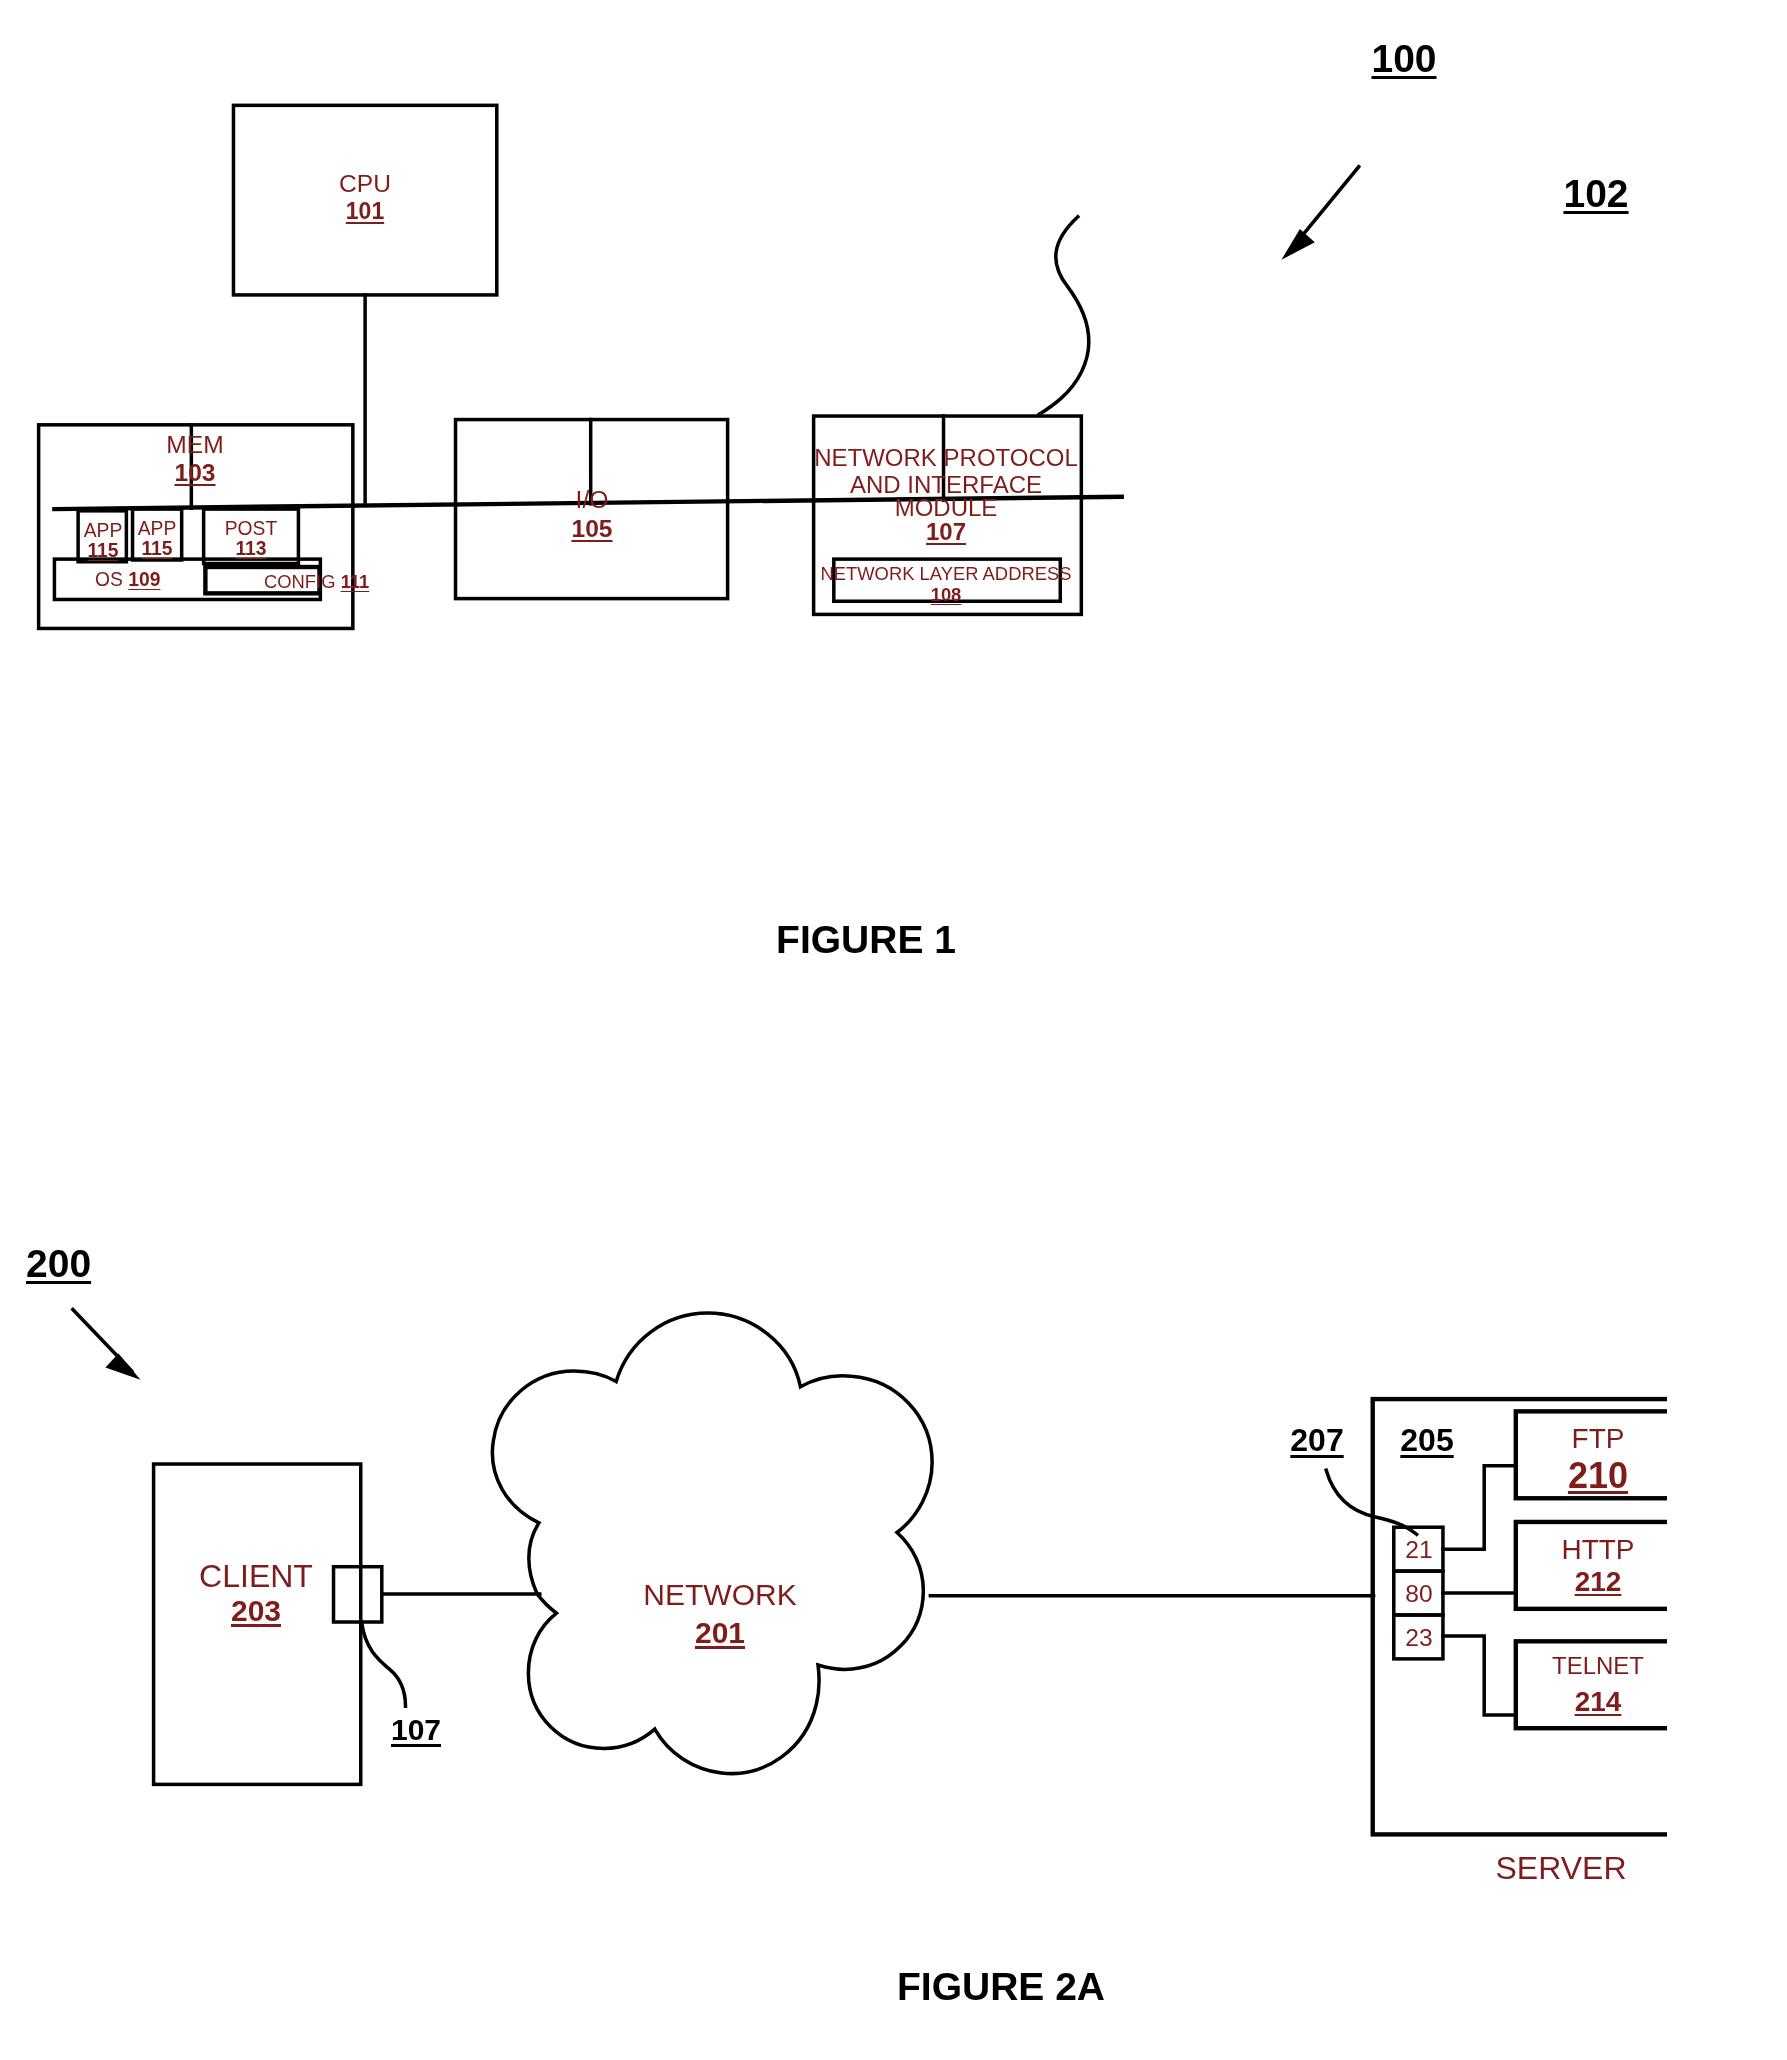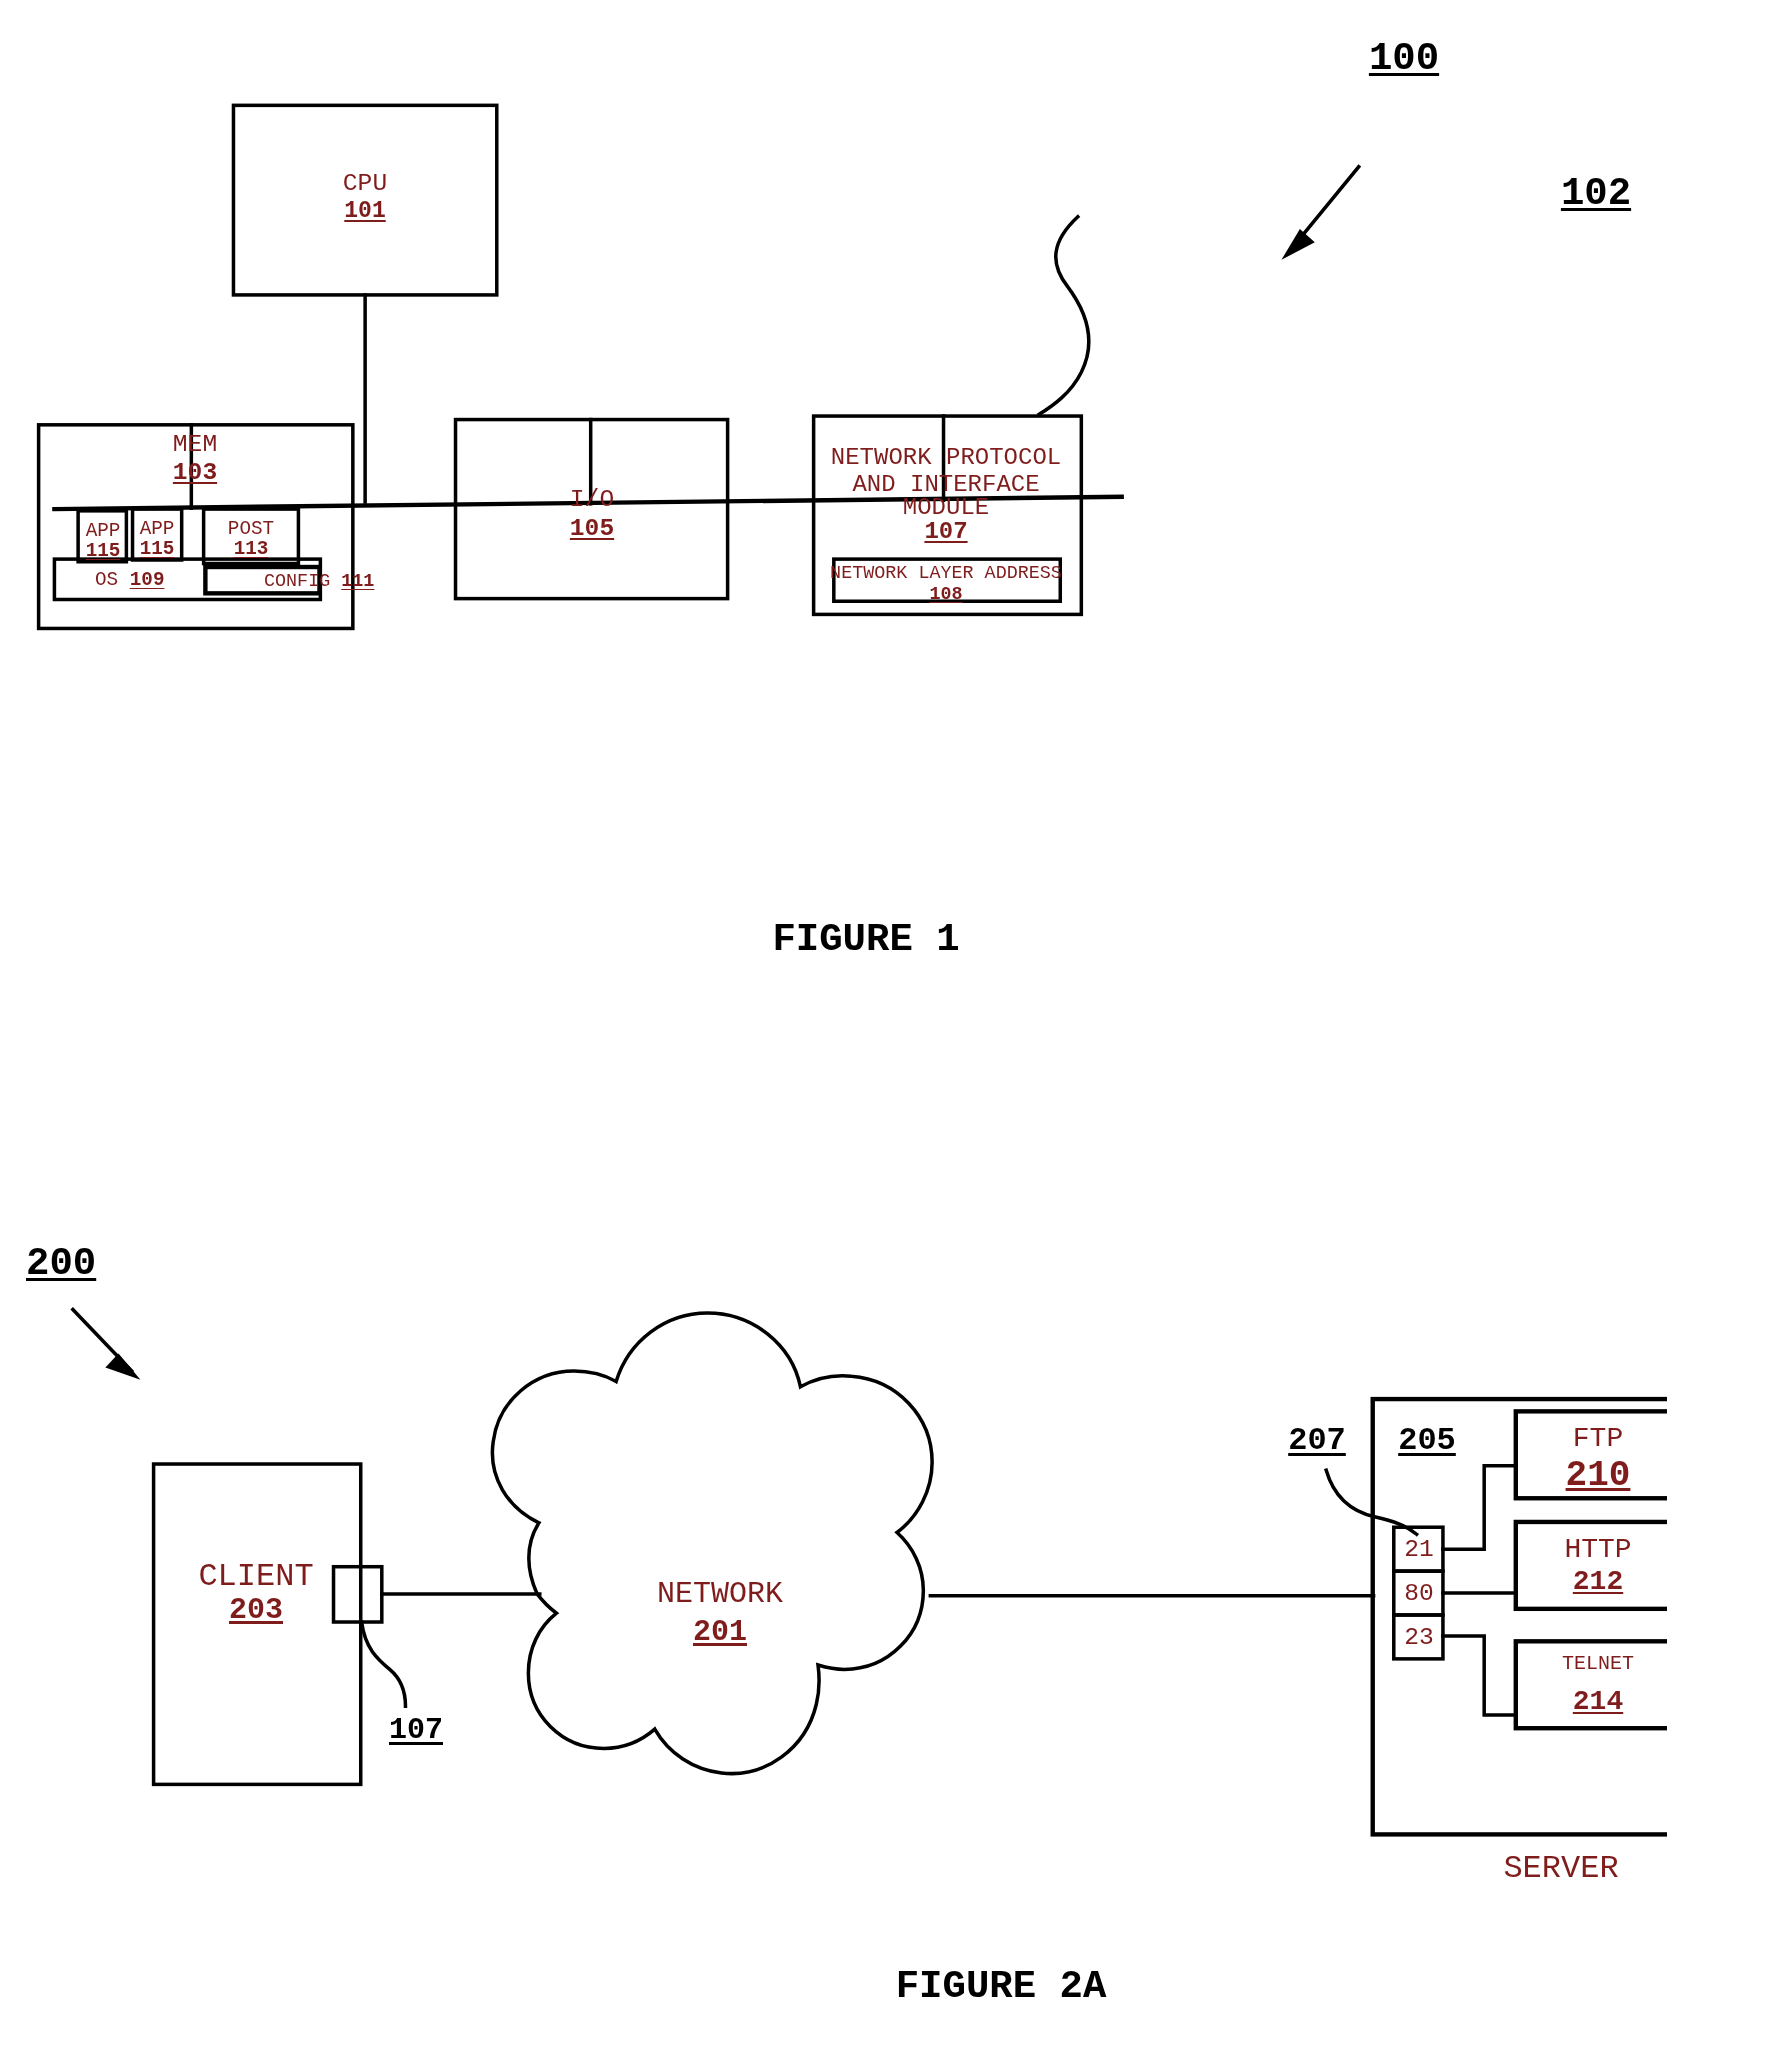--- a/index.html
+++ b/index.html
@@ -10,21 +10,20 @@
   body {
     font-family: "Liberation Sans", sans-serif;
     color: #000000;
   }
   #page {
     position: relative;
     width: 1667px;
     height: 2060px;
     background: #ffffff;
     overflow: hidden;
-    font-family: Liberation Mono, monospace;
   }
   .svg-layer {
     position: absolute;
     left: 0;
     top: 0;
     width: 1787px;
     height: 2060px;
   }
   .lbl {
     position: absolute;
@@ -205,21 +204,21 @@
   <div class="lbl t-center" style="left:1419px; top:1535px; font-size:24.6px;">21</div>
   <div class="lbl t-center" style="left:1419px; top:1579px; font-size:24.6px;">80</div>
   <div class="lbl t-center" style="left:1419px; top:1623px; font-size:24.6px;">23</div>
 
   <div class="lbl t-center" style="left:1598px; top:1422px; font-size:28px;">FTP</div>
   <div class="lbl ref t-center" style="left:1598px; top:1455px; font-size:36px;">210</div>
 
   <div class="lbl t-center" style="left:1598px; top:1533px; font-size:28px;">HTTP</div>
   <div class="lbl ref t-center" style="left:1598px; top:1565px; font-size:28px;">212</div>
 
-  <div class="lbl t-center" style="left:1598px; top:1652px; font-size:20px;text-align:right;">TELNET</div>
+  <div class="lbl t-center" style="left:1598px; top:1652px; font-size:24px;text-align:right;">TELNET</div>
   <div class="lbl ref t-center" style="left:1598px; top:1685px; font-size:28px;">214</div>
 
   <div class="lbl t-center" style="left:1561px; top:1850px; font-size:32px;">SERVER</div>
 
   <div class="figcap t-center" style="left:1001px; top:1965px; font-size:39px;">FIGURE 2A</div>
 
 </div>
 
 
 </body></html>

